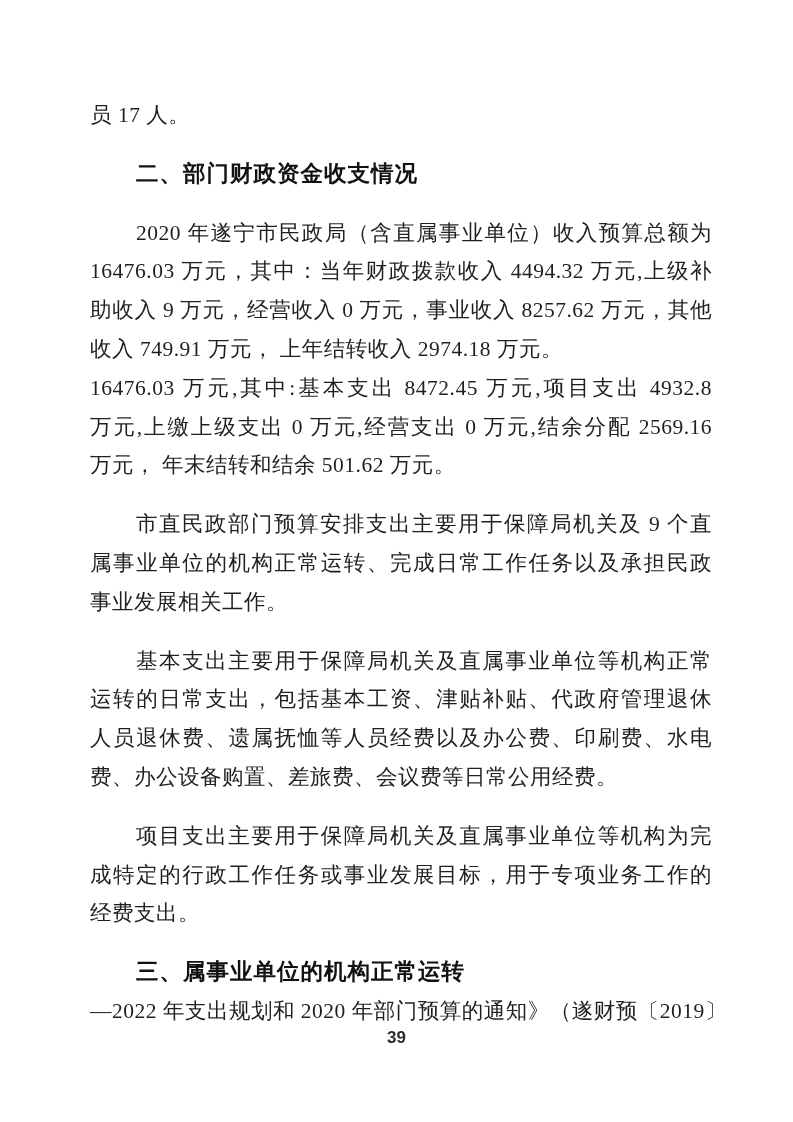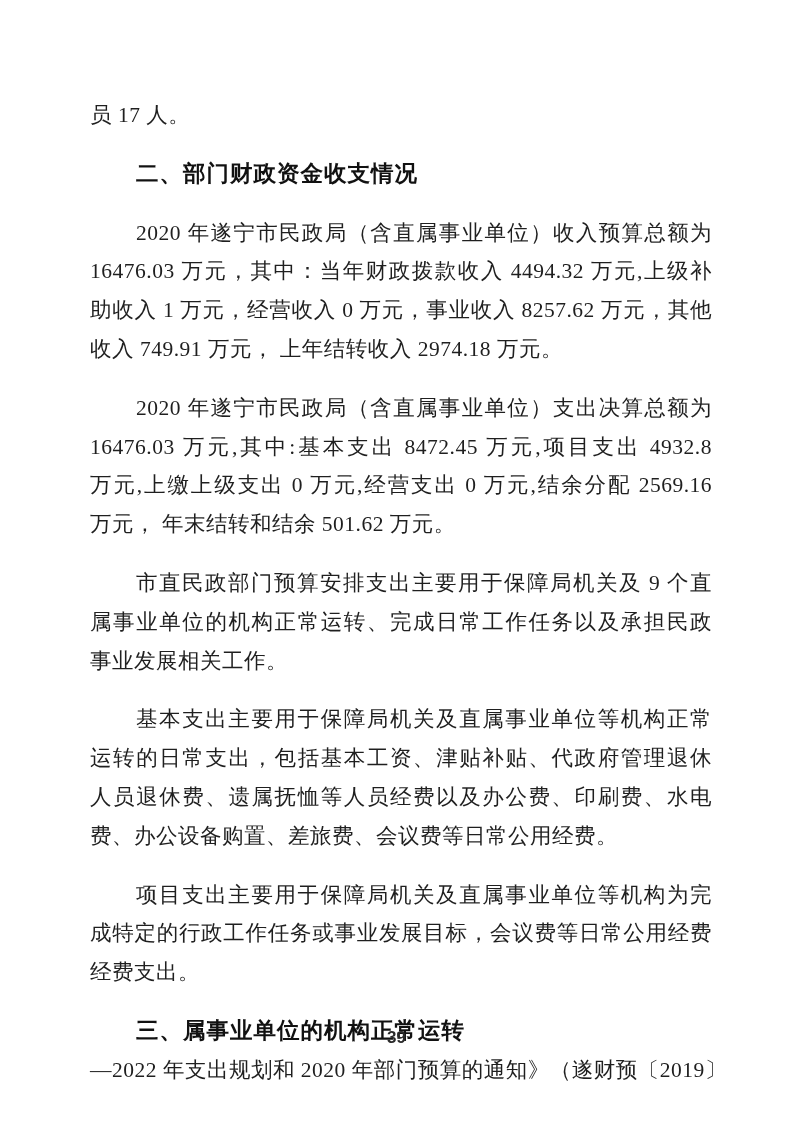--- a/index.html
+++ b/index.html
@@ -64,35 +64,34 @@
 </style>
 </head>
 <body>
 
 <div class="page">
   <main class="content" id="doc-body">
       <div class="line body">员 17 人。</div>
       <div class="line h1 first">二、部门财政资金收支情况</div>
       <div class="line body first fill">2020 年遂宁市民政局（含直属事业单位）收入预算总额为</div>
       <div class="line body fill">16476.03 万元，其中：当年财政拨款收入 4494.32 万元,上级补</div>
-      <div class="line body fill">助收入 1 万元，经营收入 0 万元，事业收入 8257.62 万元，其他</div>
+      <div class="line body fill">助收入 9 万元，经营收入 0 万元，事业收入 8257.62 万元，其他</div>
       <div class="line body">收入 749.91 万元， 上年结转收入 2974.18 万元。</div>
-      <div class="line body first fill">2020 年遂宁市民政局（含直属事业单位）支出决算总额为</div>
       <div class="line body fill">16476.03 万元,其中:基本支出 8472.45 万元,项目支出 4932.8</div>
       <div class="line body fill">万元,上缴上级支出 0 万元,经营支出 0 万元,结余分配 2569.16</div>
       <div class="line body">万元， 年末结转和结余 501.62 万元。</div>
       <div class="line body first fill">市直民政部门预算安排支出主要用于保障局机关及 9 个直</div>
       <div class="line body fill">属事业单位的机构正常运转、完成日常工作任务以及承担民政</div>
       <div class="line body">事业发展相关工作。</div>
       <div class="line body first fill">基本支出主要用于保障局机关及直属事业单位等机构正常</div>
       <div class="line body fill">运转的日常支出，包括基本工资、津贴补贴、代政府管理退休</div>
       <div class="line body fill">人员退休费、遗属抚恤等人员经费以及办公费、印刷费、水电</div>
       <div class="line body">费、办公设备购置、差旅费、会议费等日常公用经费。</div>
       <div class="line body first fill">项目支出主要用于保障局机关及直属事业单位等机构为完</div>
-      <div class="line body fill">成特定的行政工作任务或事业发展目标，会议费等日常公用经费</div>
+      <div class="line body fill">成特定的行政工作任务或事业发展目标，用于专项业务工作的</div>
       <div class="line body">经费支出。</div>
       <div class="line h1 first">三、属事业单位的机构正常运转</div>
       <div class="line body fill">—2022 年支出规划和 2020 年部门预算的通知》（遂财预〔2019〕</div>
     </main>
   <div class="footer">
     <span>39</span>
   </div>
 </div>
 
 </body></html>

